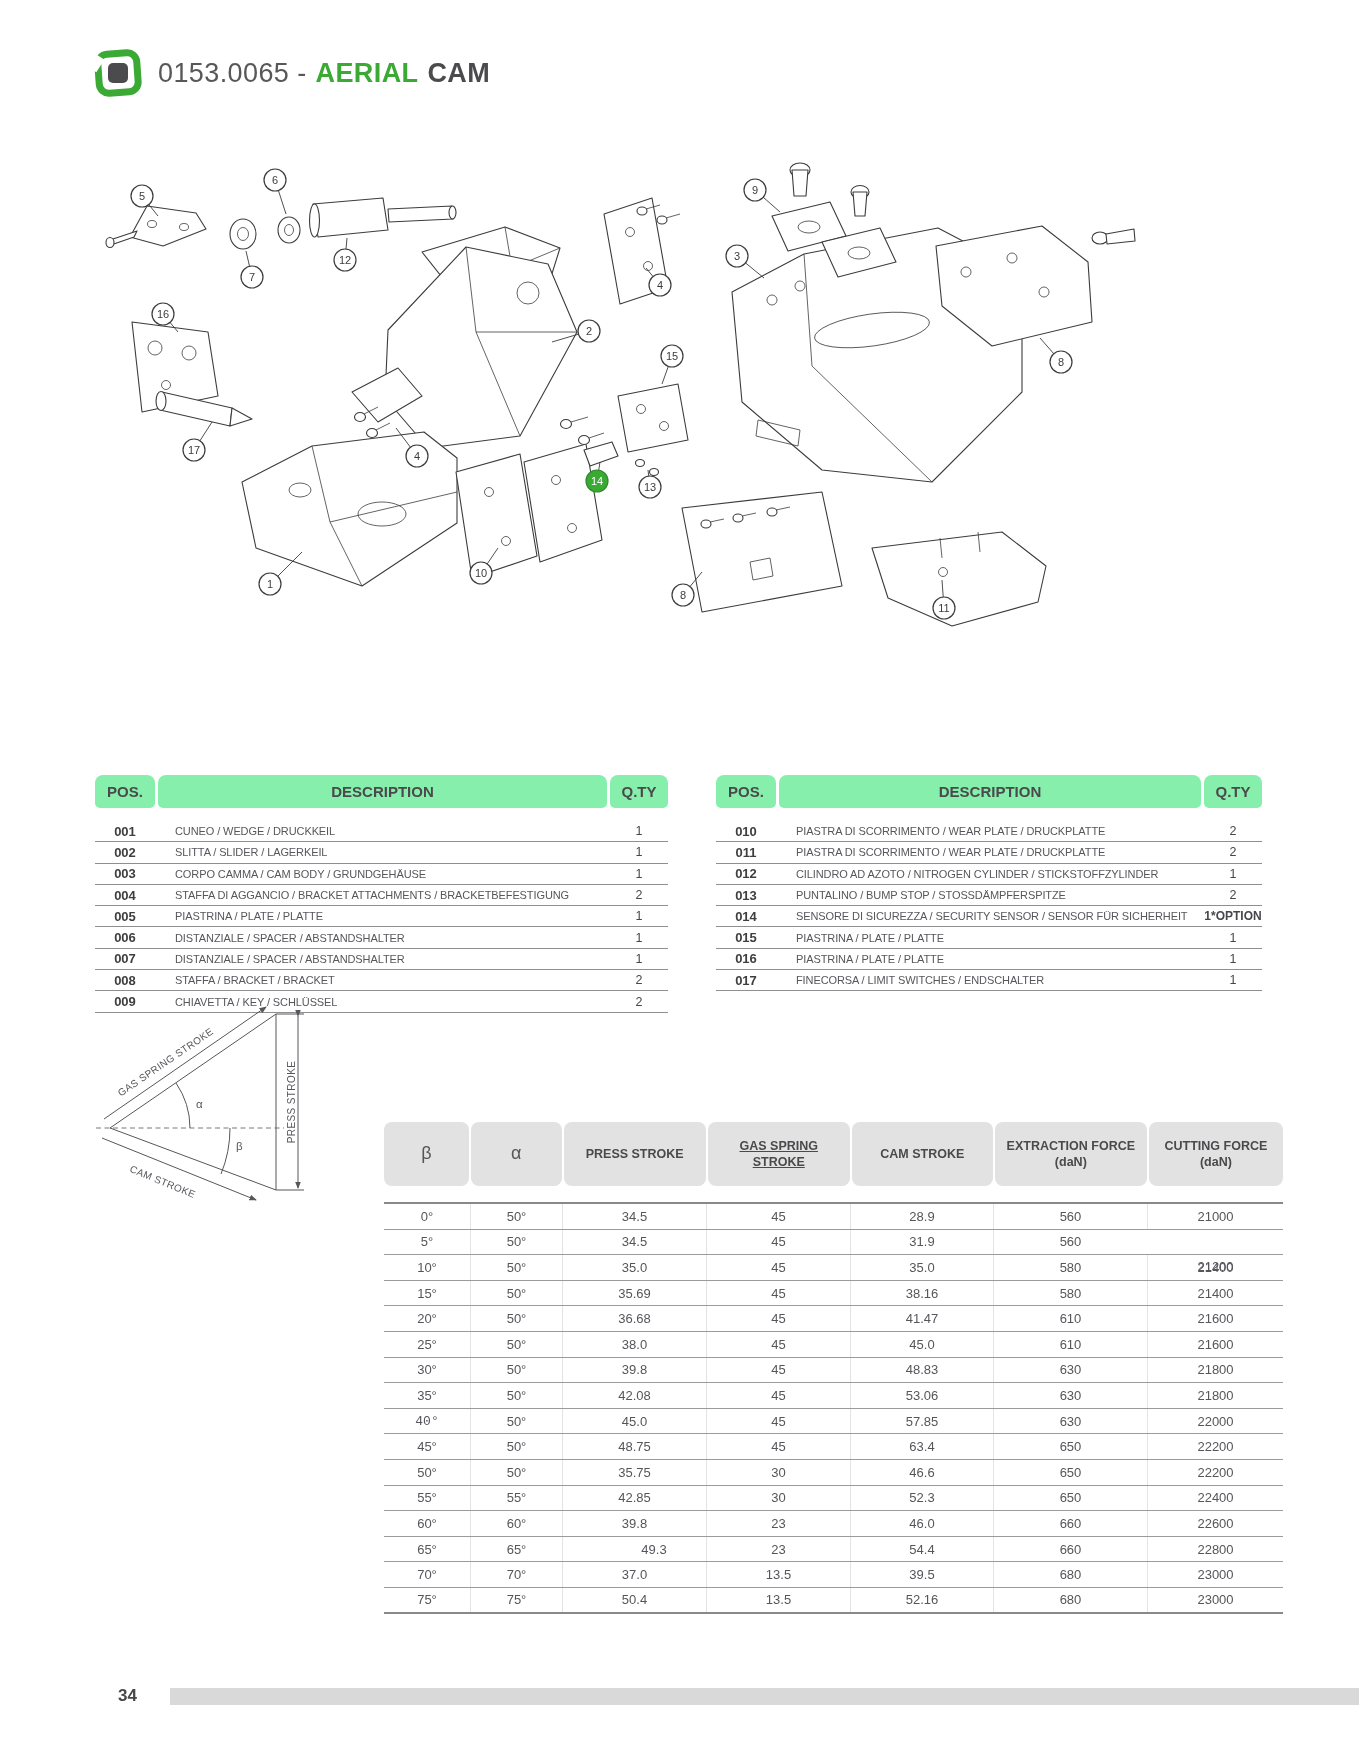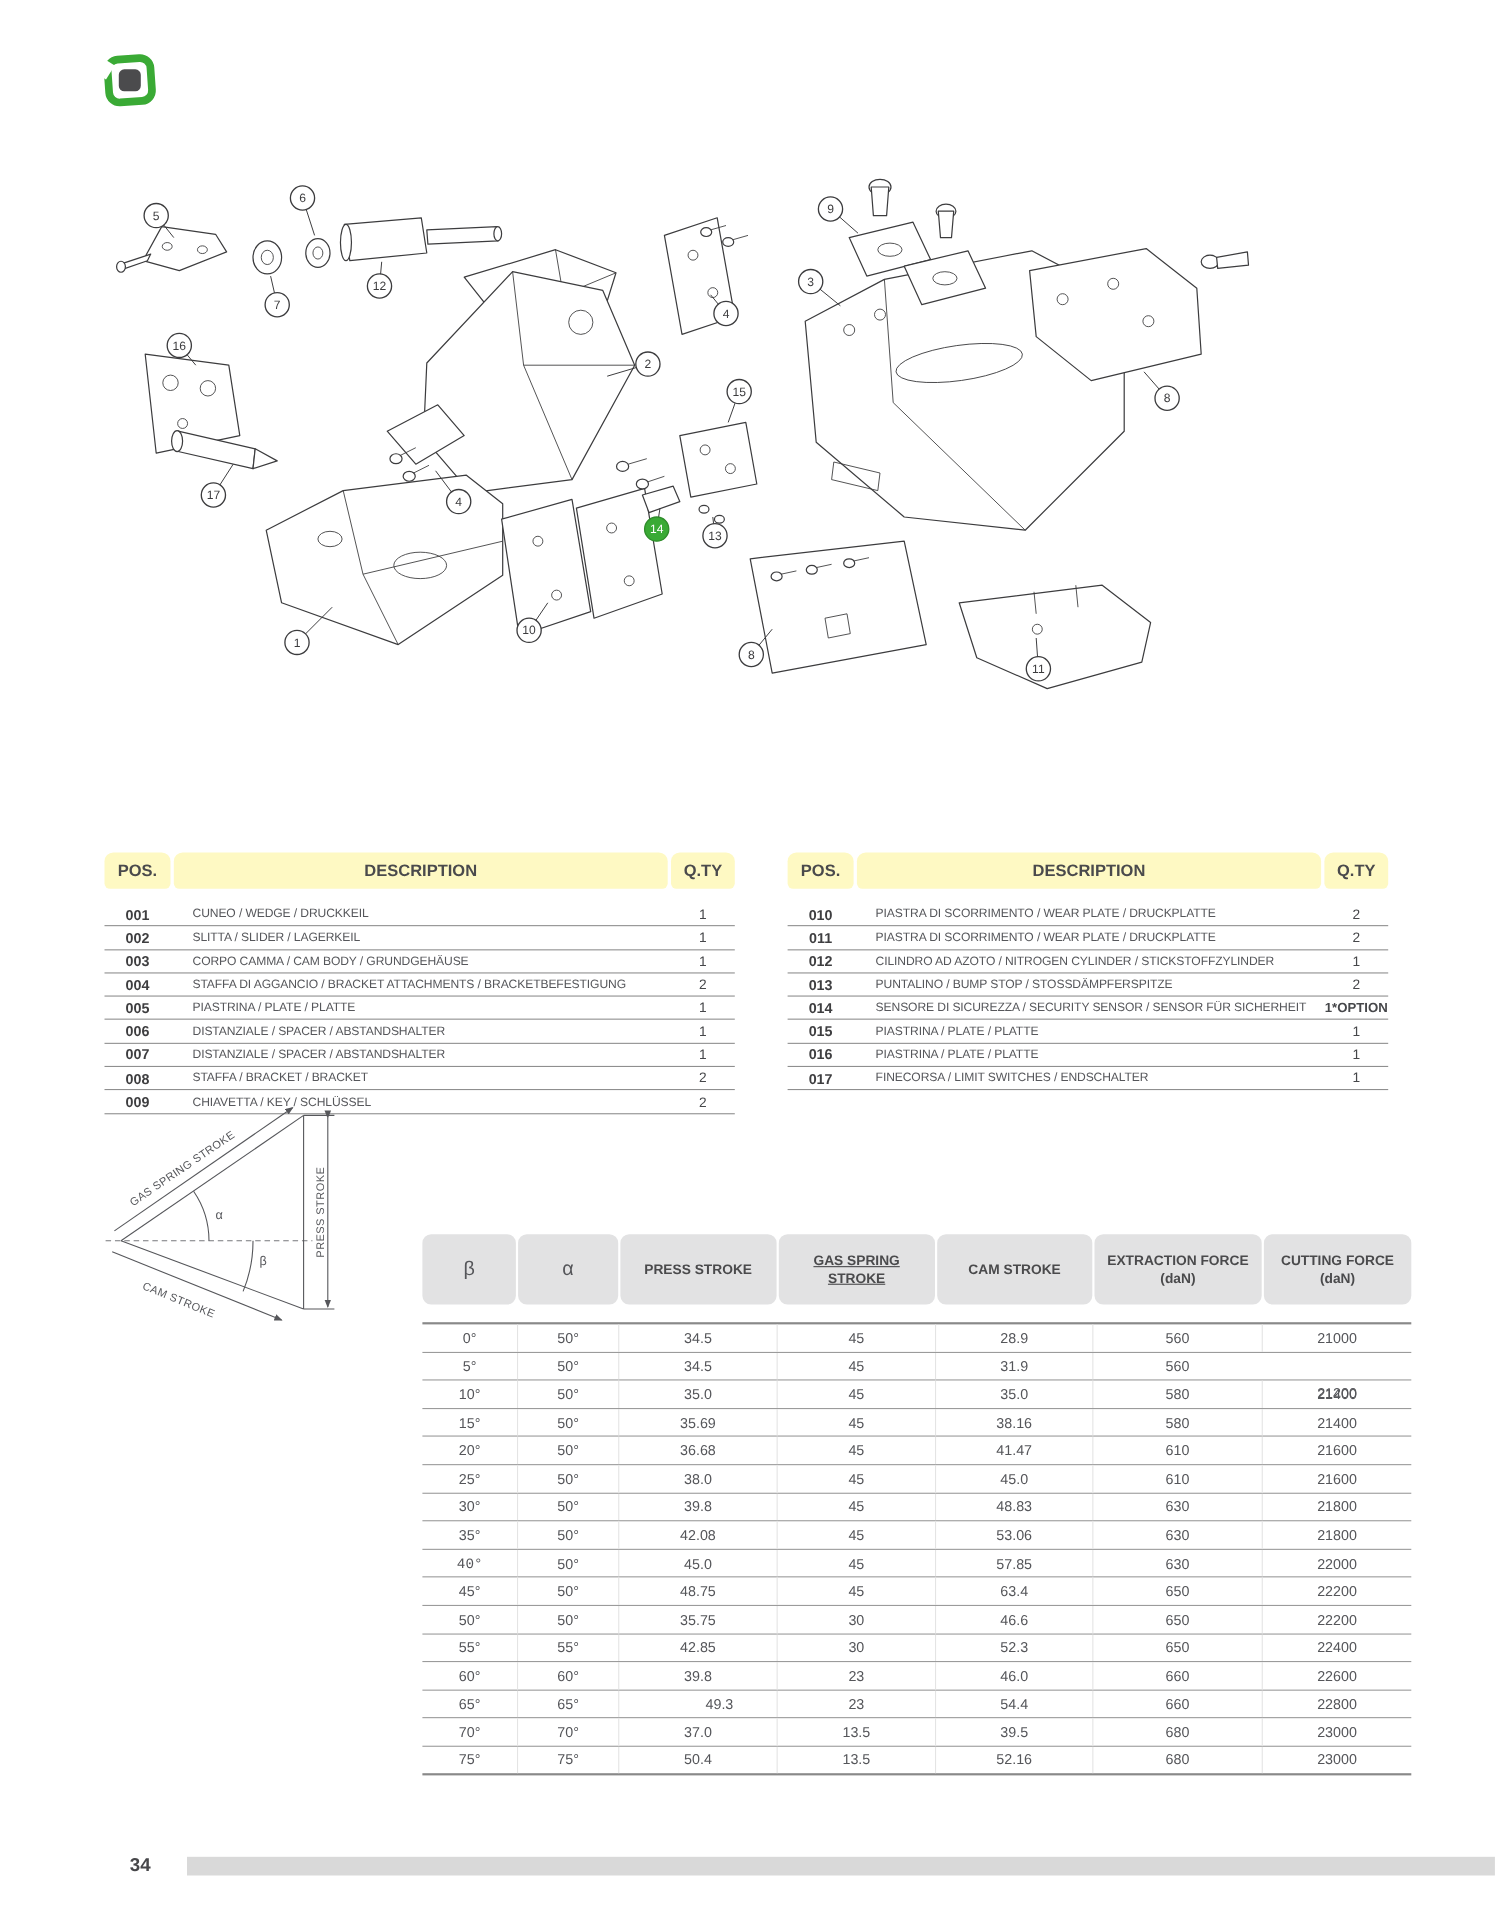--- a/index.html
+++ b/index.html
@@ -23,21 +23,21 @@
   .leader { stroke:#3c3c3e; stroke-width:0.9; }
   .callout { fill:#ffffff; stroke:#3c3c3e; stroke-width:1.2; }
   .callout.hl { fill:#3aaa35; stroke:#2f8c2b; }
   .callout-num { font-size:11px; fill:#3c3c3e; text-anchor:middle; font-family:"Liberation Sans",sans-serif; }
   .callout-num.hl-t { fill:#ffffff; }
   
   .ptable { position:absolute; top:775px; }
   #ptable-left { left:95px; width:573px; }
   #ptable-right { left:716px; width:546px; }
   .phead { display:flex; gap:3px; height:33px; margin-bottom:13px; }
-  .phead > div { background:#fef9c3; display:flex; align-items:center; justify-content:center;
+  .phead > div { background:#86efac; display:flex; align-items:center; justify-content:center;
                  font-weight:bold; font-size:15px; color:#4a4a4c; border-radius:8px 8px 5px 5px; }
   .h-pos { width:60px; }
   .h-desc { flex:1; }
   .h-qty { width:58px; }
   .prow { display:flex; align-items:center; height:20.3px; border-bottom:1.5px solid #8f8f8f; }
   .c-pos { width:60px; text-align:center; font-weight:bold; font-size:13px; color:#3e3e40; }
   .c-desc { flex:1; padding-left:20px; font-size:11px; color:#56575b; letter-spacing:-.1px; white-space:nowrap; }
   .c-qty { width:58px; text-align:center; font-size:12.5px; color:#46474a; white-space:nowrap; }
   .c-qty.opt { font-weight:bold; font-size:12px; }
   
@@ -65,20 +65,25 @@
 </style>
 </head>
 <body>
 
 <div class="hdr">
   <div class="logo">
     <div class="logo-outer"></div>
     <div class="logo-notch"></div>
     <div class="logo-inner"></div>
   </div>
+  <div class="title">
+    <span>0153.0065 -</span>
+    <span class="green">AERIAL</span>
+    <span class="dark">CAM</span>
+  </div>
 </div>
 
 <svg class="exploded" width="1359" height="700" viewBox="0 0 1359 700">
   <g>
 
     <path class="part" d="M130,237 L147,206 L196,213 L206,229 L163,246 Z"></path>
     <ellipse class="thin" cx="152" cy="224" rx="4.5" ry="3.5"></ellipse>
     <ellipse class="thin" cx="184" cy="227" rx="4.5" ry="3.5"></ellipse>
     <path class="part" d="M108,246 L134,237 L137,231 L113,239 Z"></path>
     <ellipse class="part" cx="110" cy="242.5" rx="4" ry="5"></ellipse>

